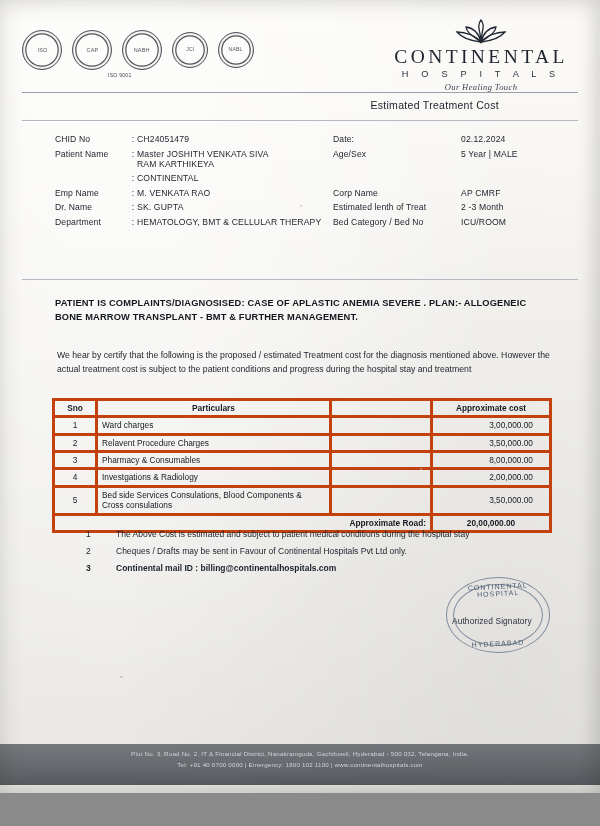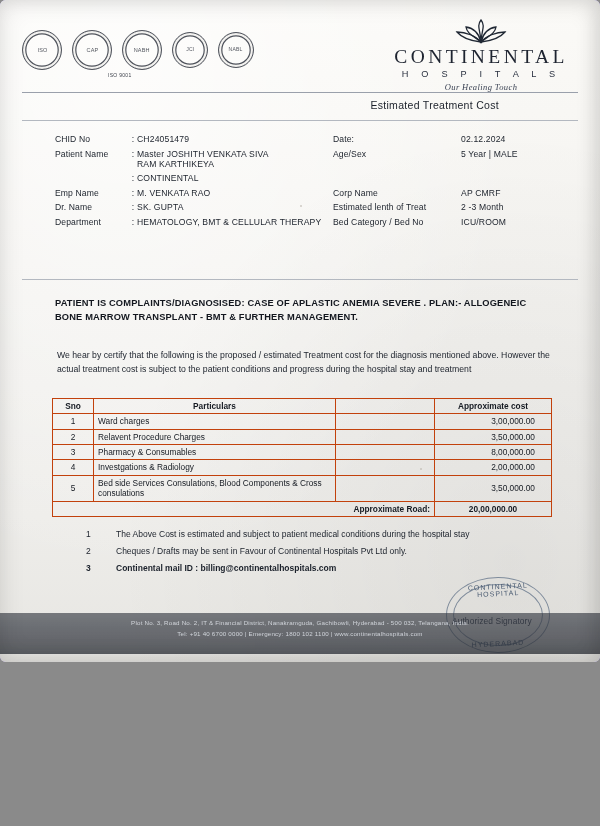--- a/index.html
+++ b/index.html
@@ -3,26 +3,25 @@
 <meta charset="utf-8">
 <style>
   html, body {
     margin: 0;
     padding: 0;
     background: #8a8a8a;
   }
   .page {
     position: relative;
     width: 600px;
-    height: 662px;
+    height: 793px;
     background: #c4b5fd;
     overflow: hidden;
     font-family: "Liberation Sans", sans-serif;
     color: #14161c;
-    border-radius: 6px;
   }
   
   .paper-tint {
     position: absolute;
     inset: 0;
     background:
       radial-gradient(ellipse at 20% 10%, rgba(255,255,255,0.65), rgba(255,255,255,0) 60%),
       radial-gradient(ellipse at 85% 85%, rgba(0,0,0,0.05), rgba(0,0,0,0) 55%),
       linear-gradient(180deg, #fbfaf7 0%, #f3f2ef 45%, #eeedea 78%, #e7e6e2 100%);
     pointer-events: none;
@@ -141,21 +140,21 @@
   
   .tbl {
     position: absolute;
     left: 52px; right: 48px; top: 398px;
     border-collapse: collapse;
     font-size: 8.3px;
     color: #151a22;
     width: 500px;
   }
   .tbl th, .tbl td {
-    border: 1px solid #c2410c;
+    border: 3px solid #c2410c;
     padding: 2px 4px;
     line-height: 1.25;
   }
   .tbl thead th { font-weight: bold; }
   .col-sno { width: 32px; text-align: center; }
   .col-part { text-align: left; }
   .col-blank { width: 90px; }
   .col-amt { width: 96px; text-align: right; }
   .tbl td.col-sno { text-align: center; }
   .tbl td.col-amt { text-align: right; padding-right: 16px; }

